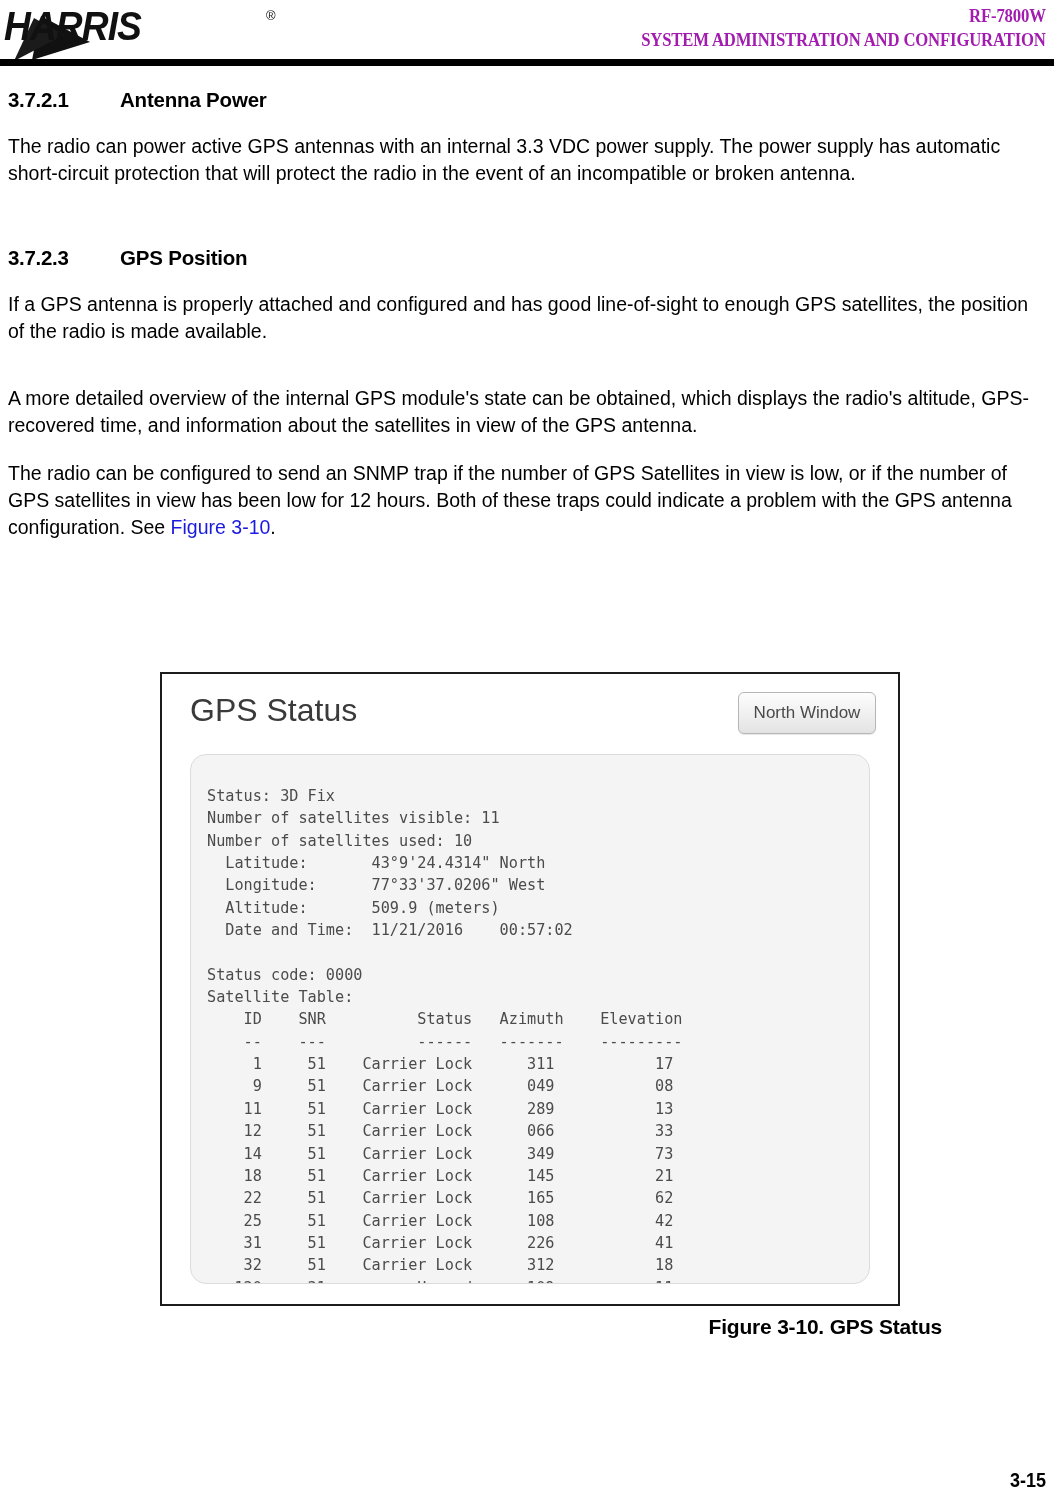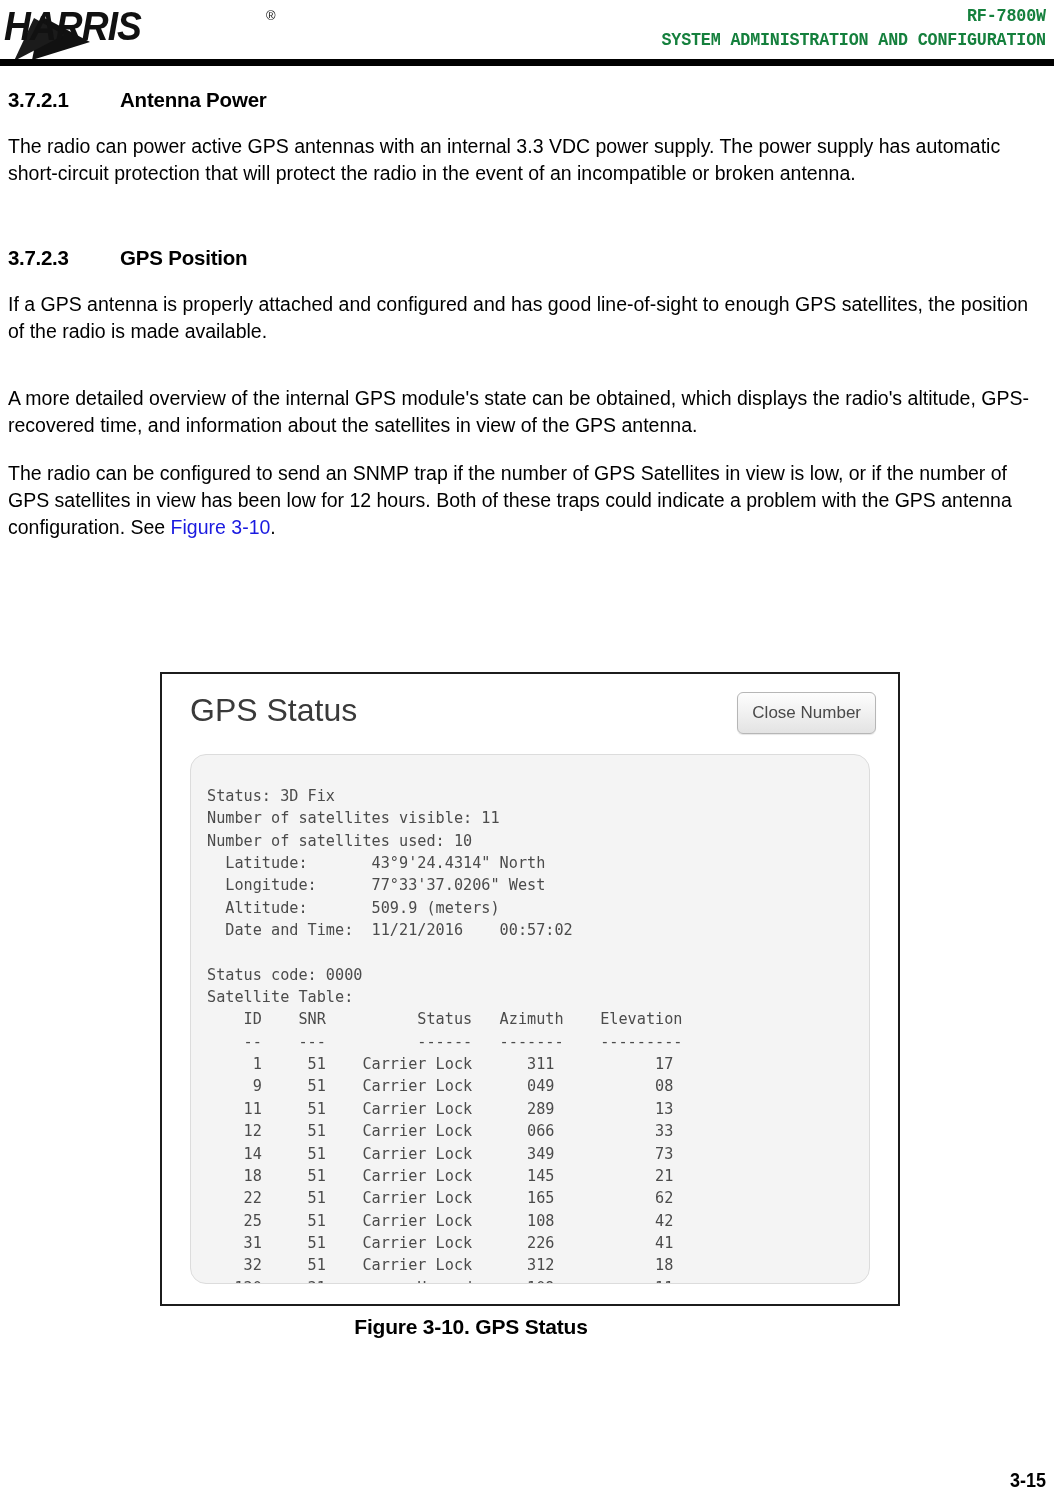--- a/index.html
+++ b/index.html
@@ -31,23 +31,23 @@
     width: 300px;
     height: 60px;
   }
   .logo-svg { display: block; }
 
   .header-titles {
     position: absolute;
     right: 8px;
     top: 4px;
     text-align: right;
-    font-family: Liberation Mono, monospace;
+    font-family: Liberation Serif, serif;
     font-weight: bold;
-    color: #15803d;
+    color: #a21caf;
   }
   .header-title-1 {
     font-size: 19px;
     letter-spacing: -0.2px;
     line-height: 24px;
     transform: scaleX(0.88);
     transform-origin: right center;
     white-space: nowrap;
   }
   .header-title-2 {
@@ -191,21 +191,21 @@
     white-space: pre;
     letter-spacing: 0px;
   }
 
   
   .figure-caption {
     position: absolute;
     left: 0;
     top: 1315px;
     width: 942px;
-    text-align: center;
+    text-align: right;
     font-family: "Liberation Sans", sans-serif;
     font-weight: bold;
     font-size: 21px;
     color: #000;
     letter-spacing: -0.2px;
   }
 
   
   .page-number {
     position: absolute;
@@ -270,21 +270,21 @@
 
 </div>
 
 <div class="figure-wrap">
   <div class="figure-frame">
 
     <div class="dialog">
 
       <div class="dialog-head">
         <div class="dialog-title">GPS Status</div>
-        <div class="close-window-btn">Close Number</div>
+        <div class="close-window-btn">North Window</div>
       </div>
 
       <div class="status-panel">
         <pre class="status-text">Status: 3D Fix
 Number of satellites visible: 11
 Number of satellites used: 10
   Latitude:       43°9'24.4314" North
   Longitude:      77°33'37.0206" West
   Altitude:       509.9 (meters)
   Date and Time:  11/21/2016    00:57:02

